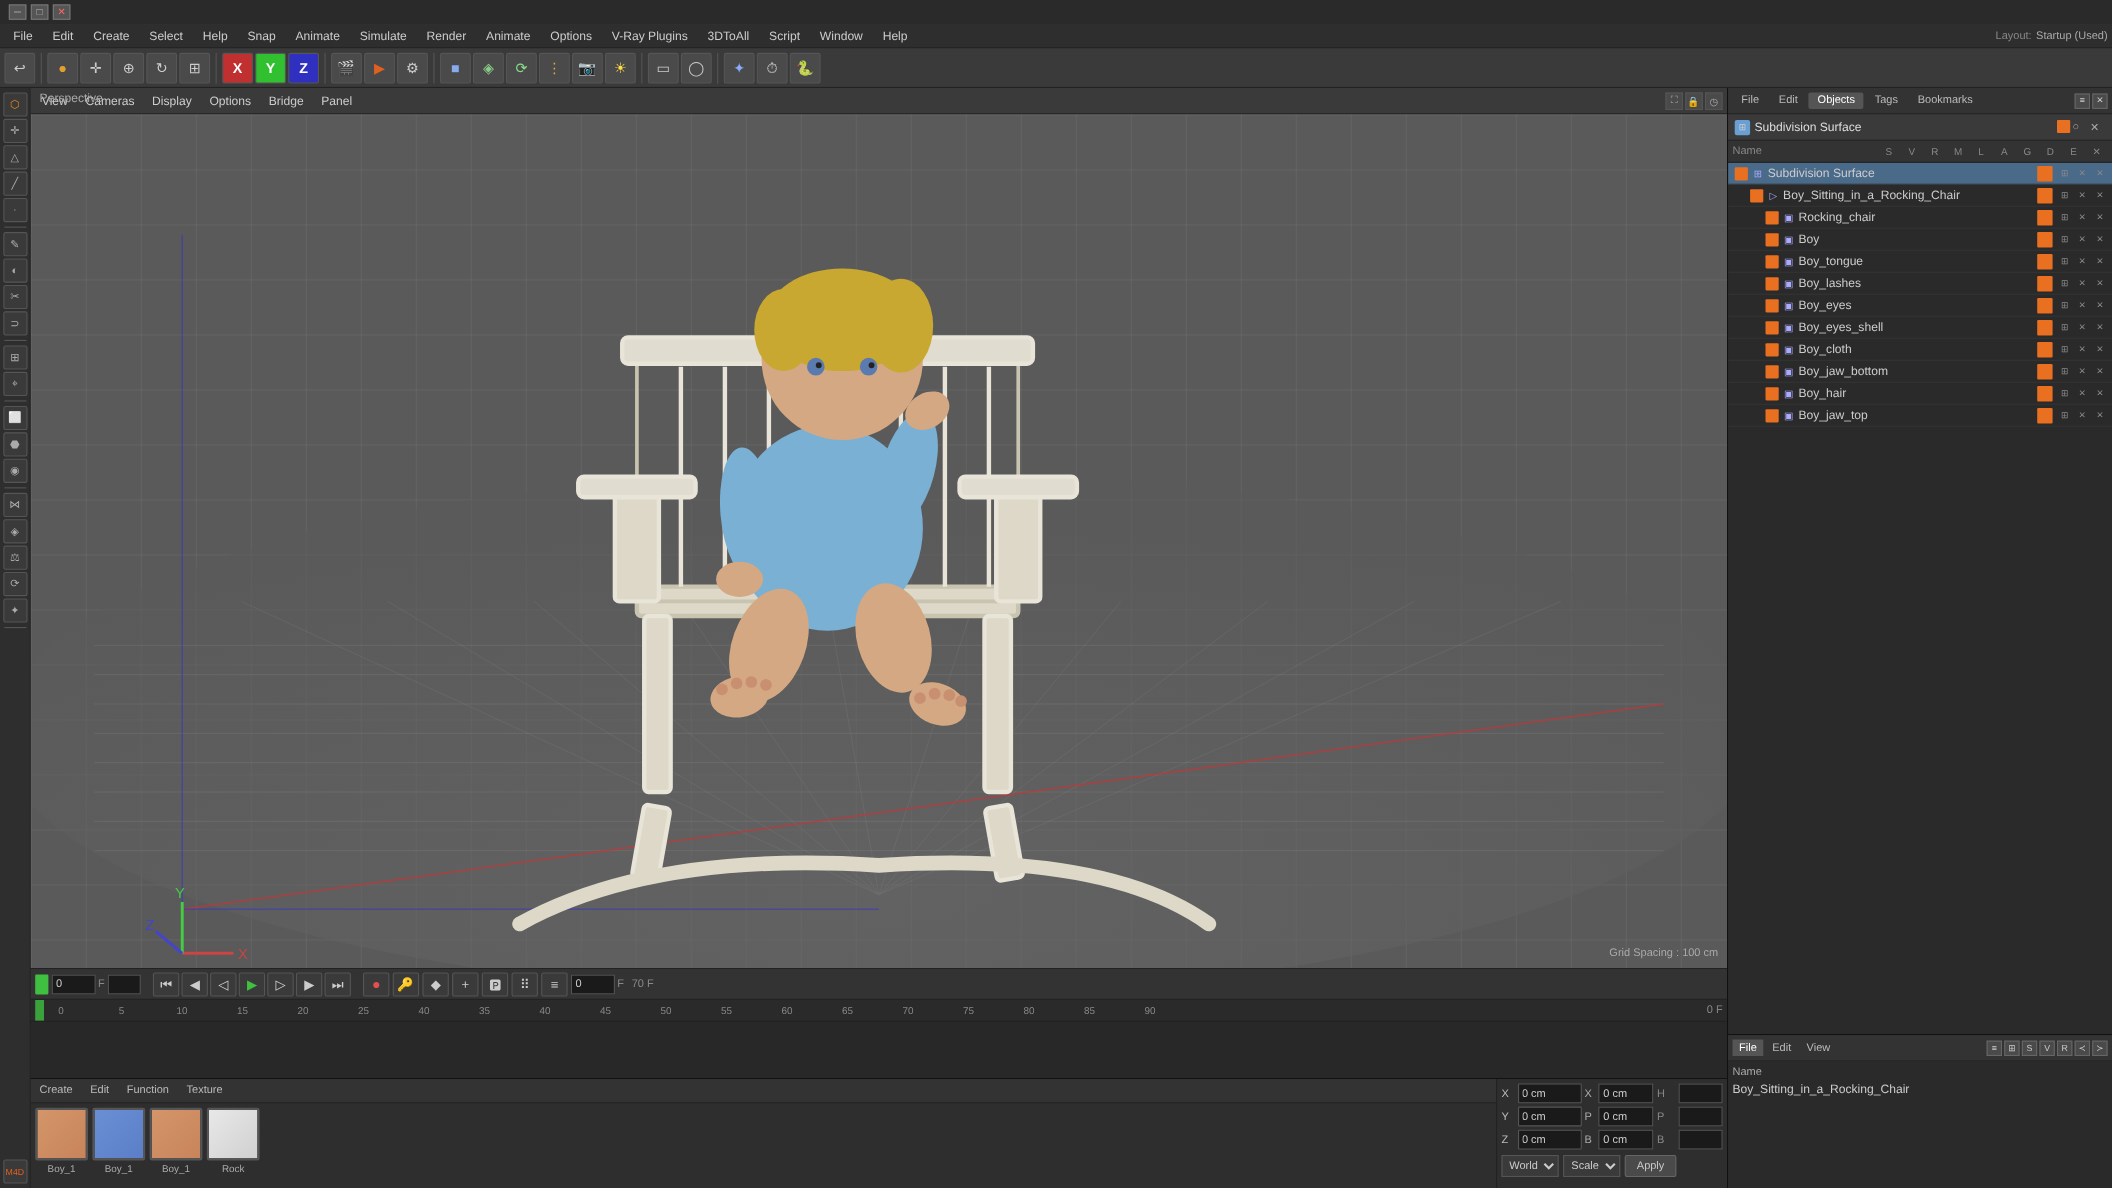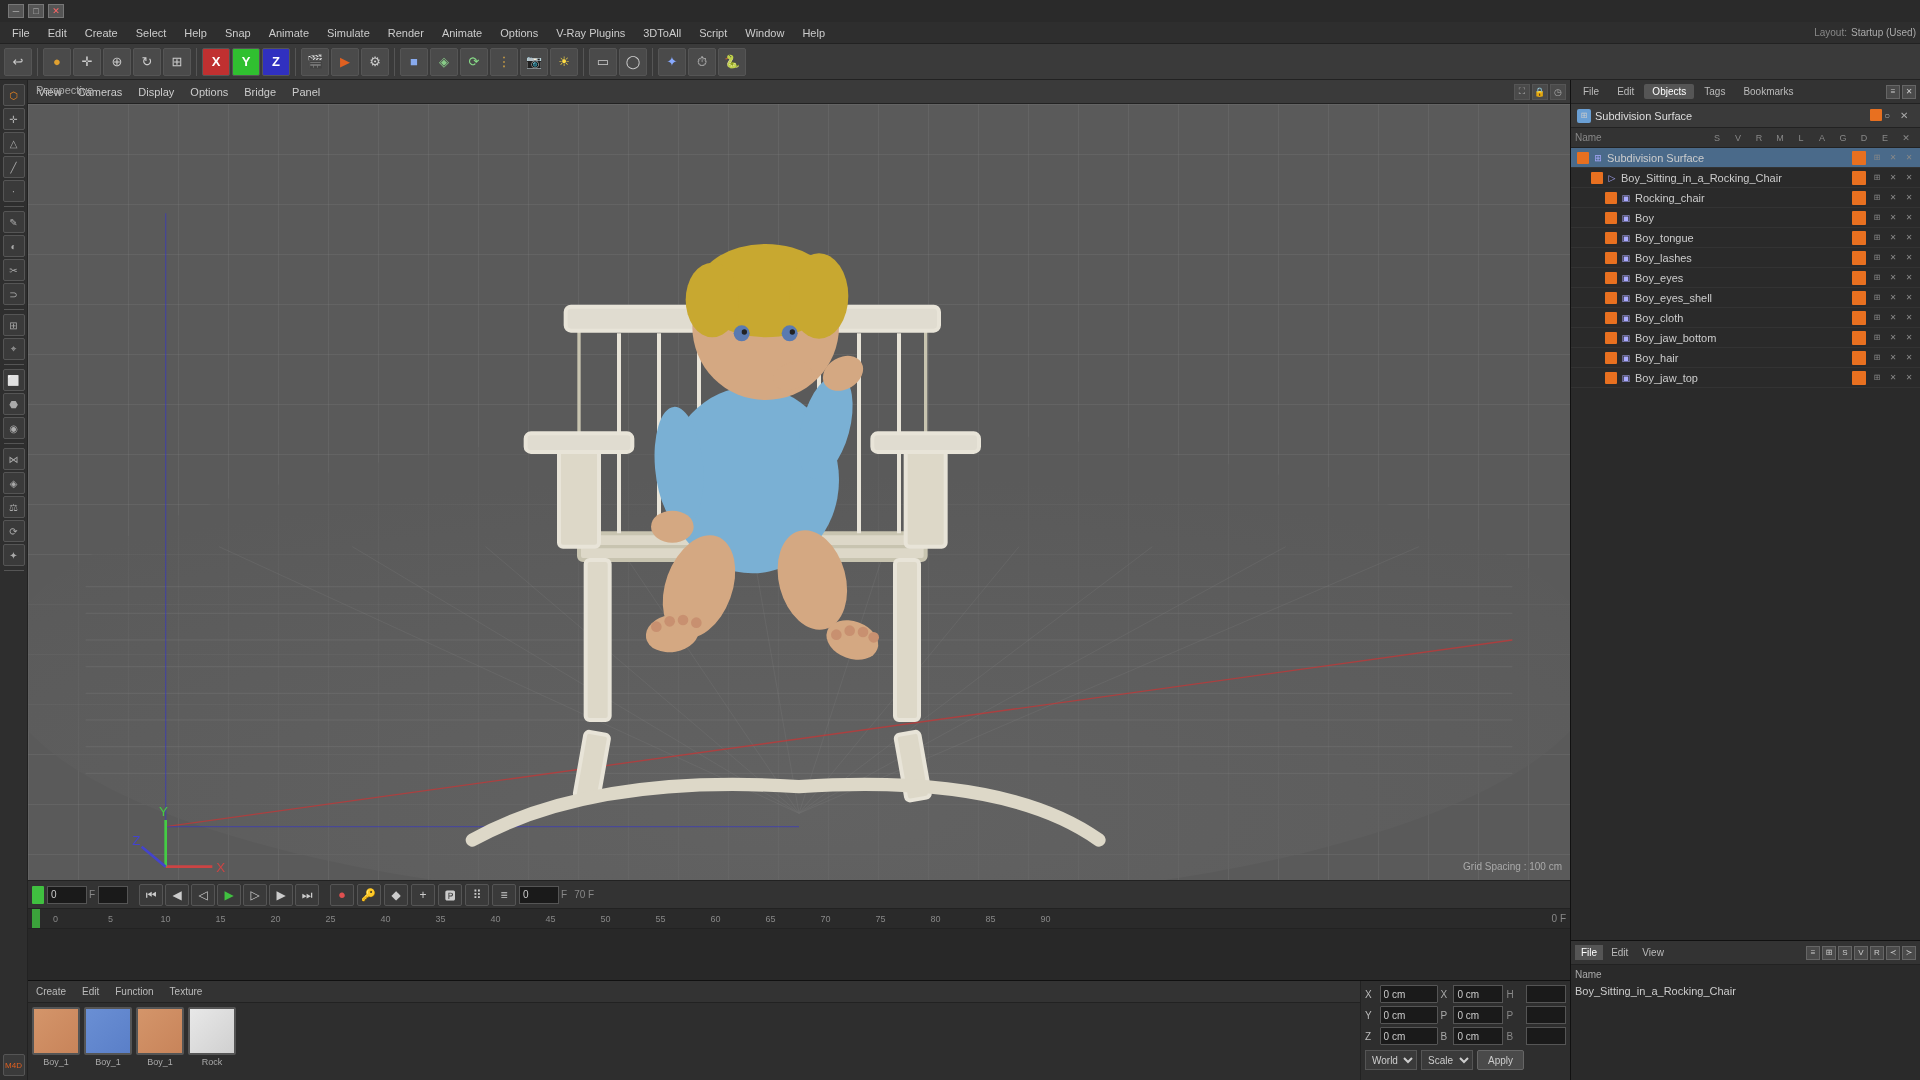--- a/index.html
+++ b/index.html
@@ -244,20 +244,21 @@
       padding: 1px 3px;
     }
     .coord-bottom-row { display: flex; align-items: center; gap: 4px; margin-top: 2px; }
     .coord-select {
       height: 20px;
       background: #3a3a3a;
       border: 1px solid #555;
       color: #ccc;
       font-size: 10px;
       padding: 1px 2px;
+      text-align: center;
     }
     .apply-btn {
       height: 20px;
       padding: 0 10px;
       background: #4a4a4a;
       border: 1px solid #666;
       color: #ccc;
       font-size: 10px;
       cursor: pointer;
       border-radius: 2px;

